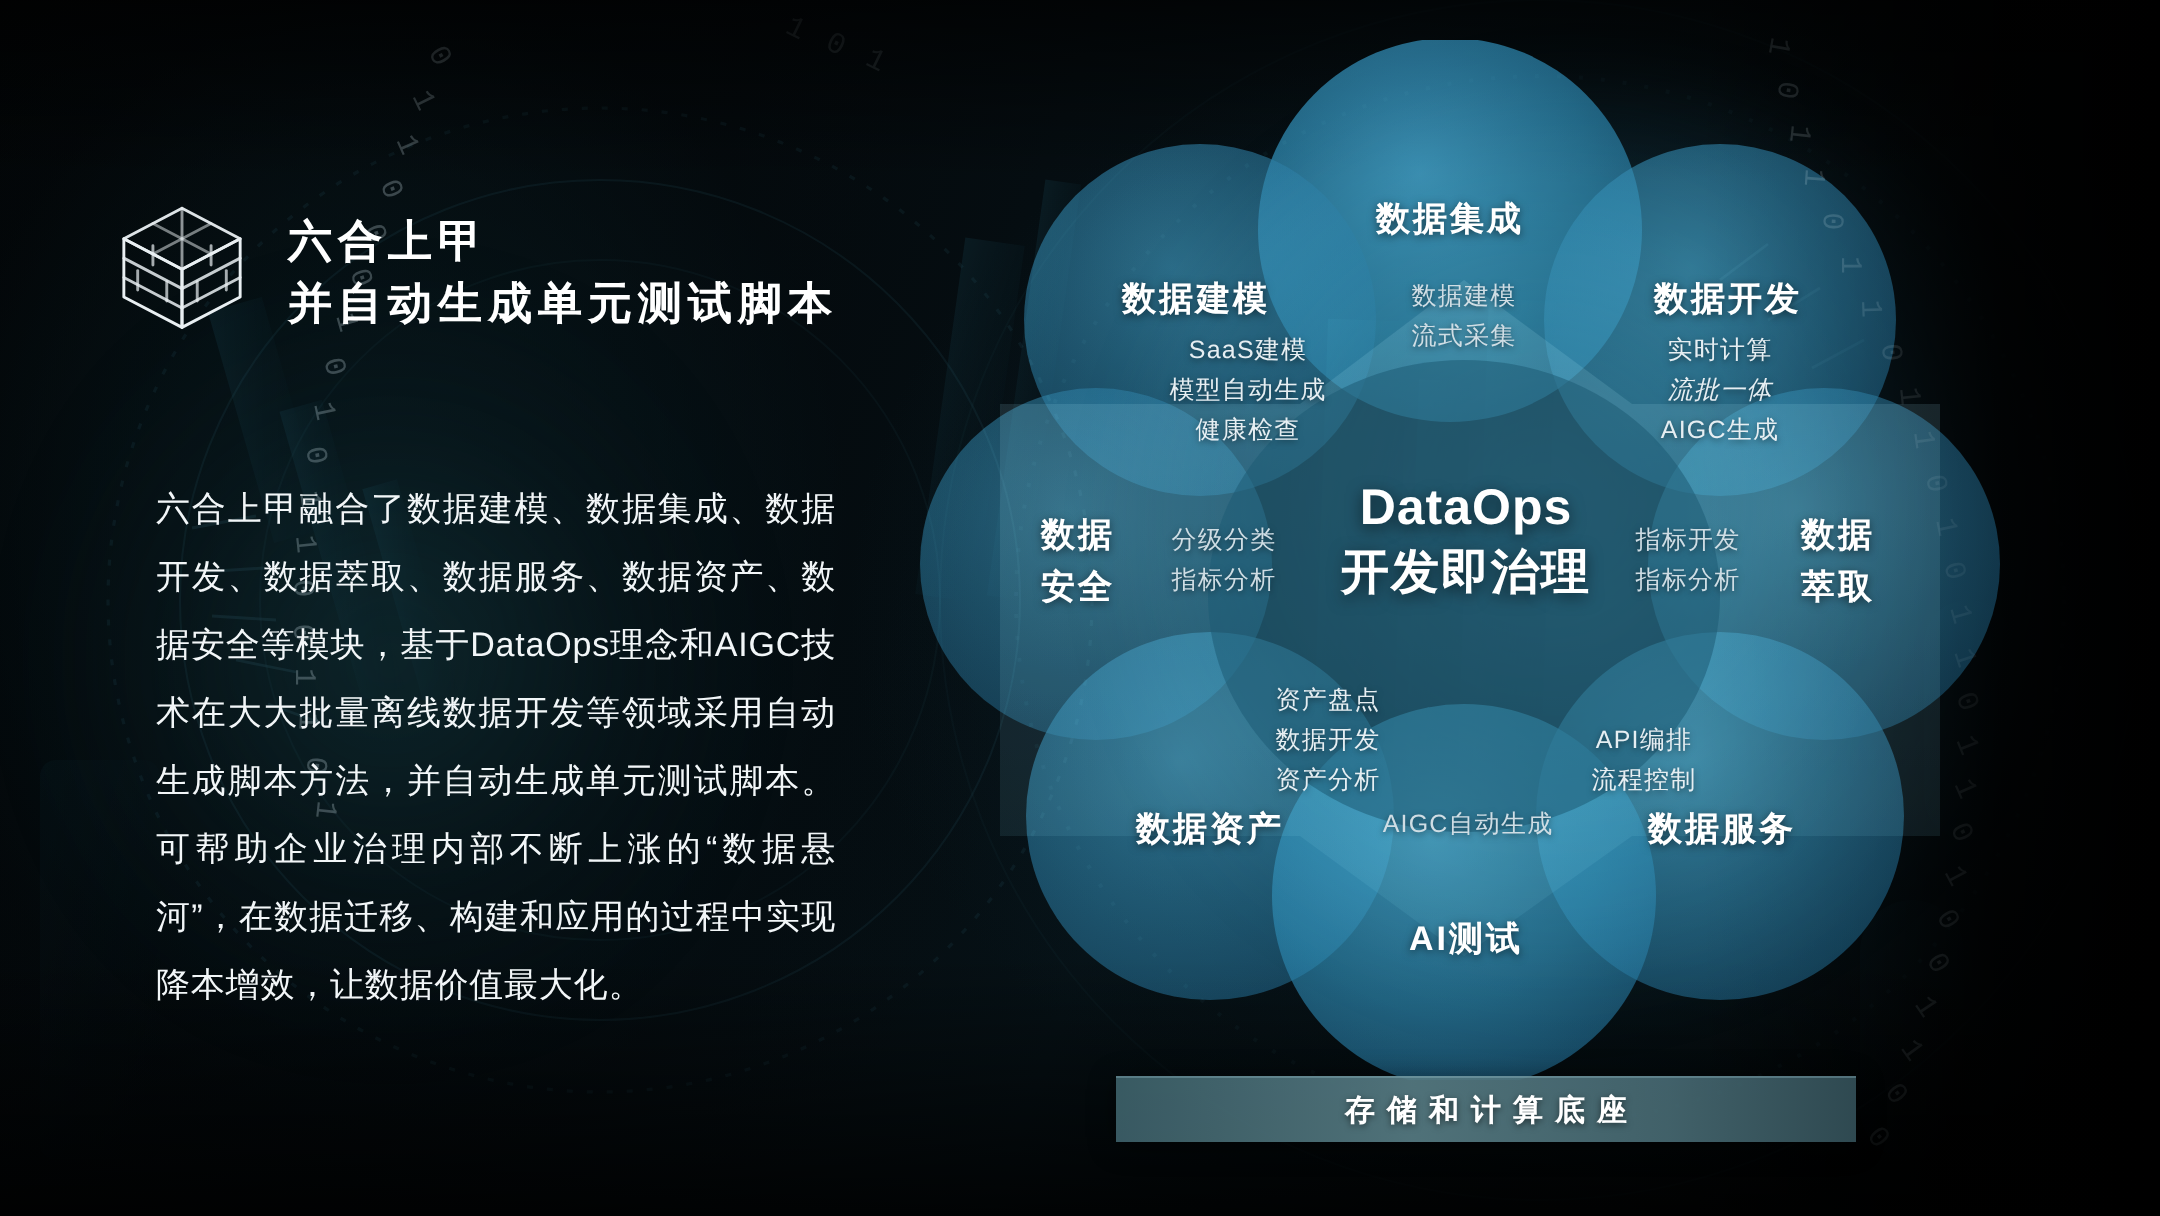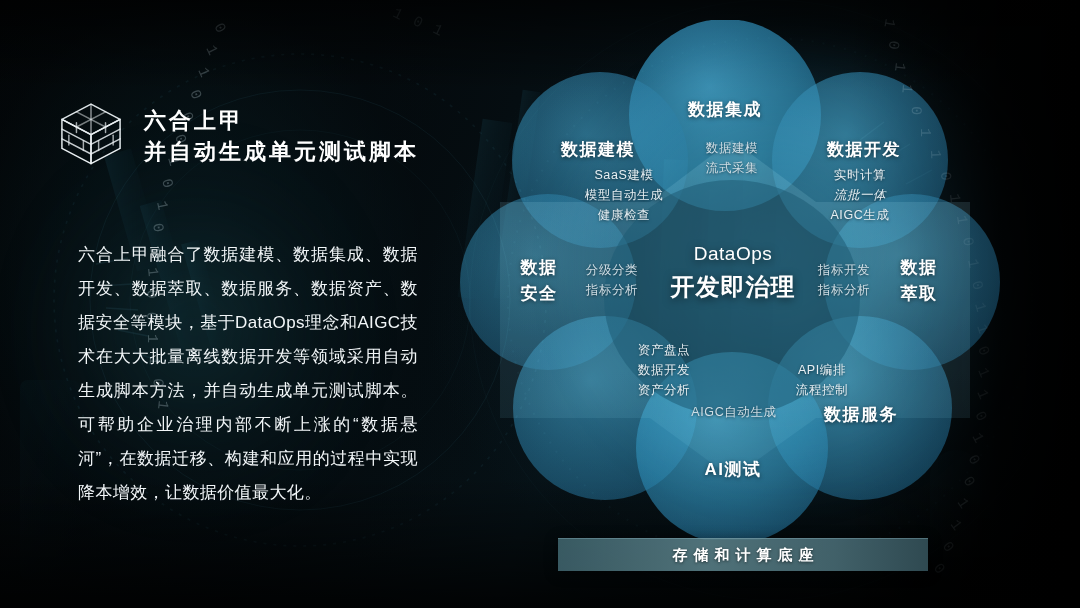--- a/index.html
+++ b/index.html
@@ -98,21 +98,21 @@
     color:#e6eef2;letter-spacing:.6px;
     text-shadow:0 1px 3px rgba(0,0,0,.5);
   }
   .vlabel.sub.dim{color:#cfdde4;}
   .center-label{
     position:absolute;
     text-align:center;color:#fff;
     text-shadow:0 2px 8px rgba(0,0,0,.6);
   }
   .center-label .en{
-    font-size:19px;font-weight:normal;letter-spacing:.5px;line-height:32px;
+    font-size:25px;font-weight:bold;letter-spacing:.5px;line-height:32px;
   }
   .center-label .cn{
     font-size:24px;font-weight:bold;letter-spacing:1px;line-height:33px;
   }
 
   
   .footer-bar{
     position:absolute;left:558px;top:538px;width:370px;height:32px;
     background:linear-gradient(90deg, rgba(64,101,110,.88) 0%, rgba(86,123,131,.92) 40%, rgba(72,107,116,.9) 75%, rgba(55,86,95,.85) 100%);
     border-top:1px solid rgba(150,190,200,.35);
@@ -310,20 +310,21 @@
     <div class="vlabel main" style="left:78px;top:118px;width:120px;">数据建模</div>
 
     <div class="vlabel main" style="left:344px;top:118px;width:120px;">数据开发</div>
 
     <div class="vlabel main two-line" style="left:40px;top:235px;width:78px;">数据
 安全</div>
 
     <div class="vlabel main two-line" style="left:420px;top:235px;width:78px;">数据
 萃取</div>
 
+    <div class="vlabel main" style="left:84px;top:383px;width:122px;">数据资产</div>
 
     <div class="vlabel main" style="left:340px;top:383px;width:122px;">数据服务</div>
 
     <div class="vlabel main" style="left:212px;top:438px;width:122px;">AI测试</div>
 
     <div class="vlabel sub dim" style="left:212px;top:118px;width:120px;">数据建模</div>
     <div class="vlabel sub dim" style="left:212px;top:138px;width:120px;">流式采集</div>
 
     <div class="vlabel sub" style="left:104px;top:145px;width:120px;">SaaS建模</div>
     <div class="vlabel sub" style="left:104px;top:165px;width:120px;">模型自动生成</div>

